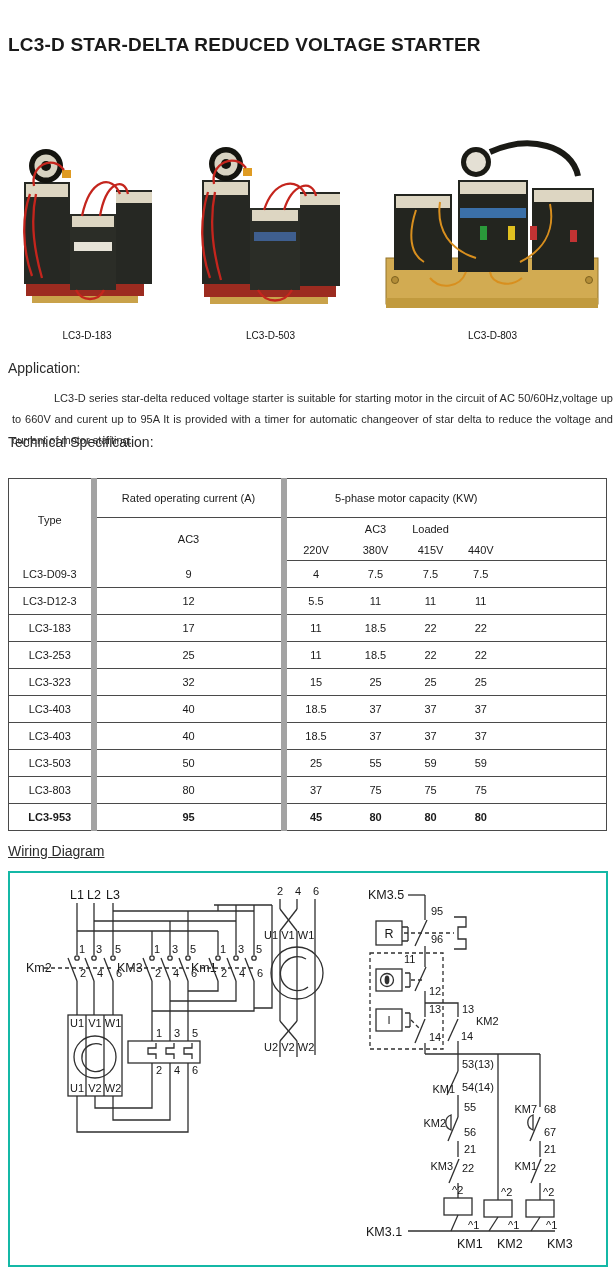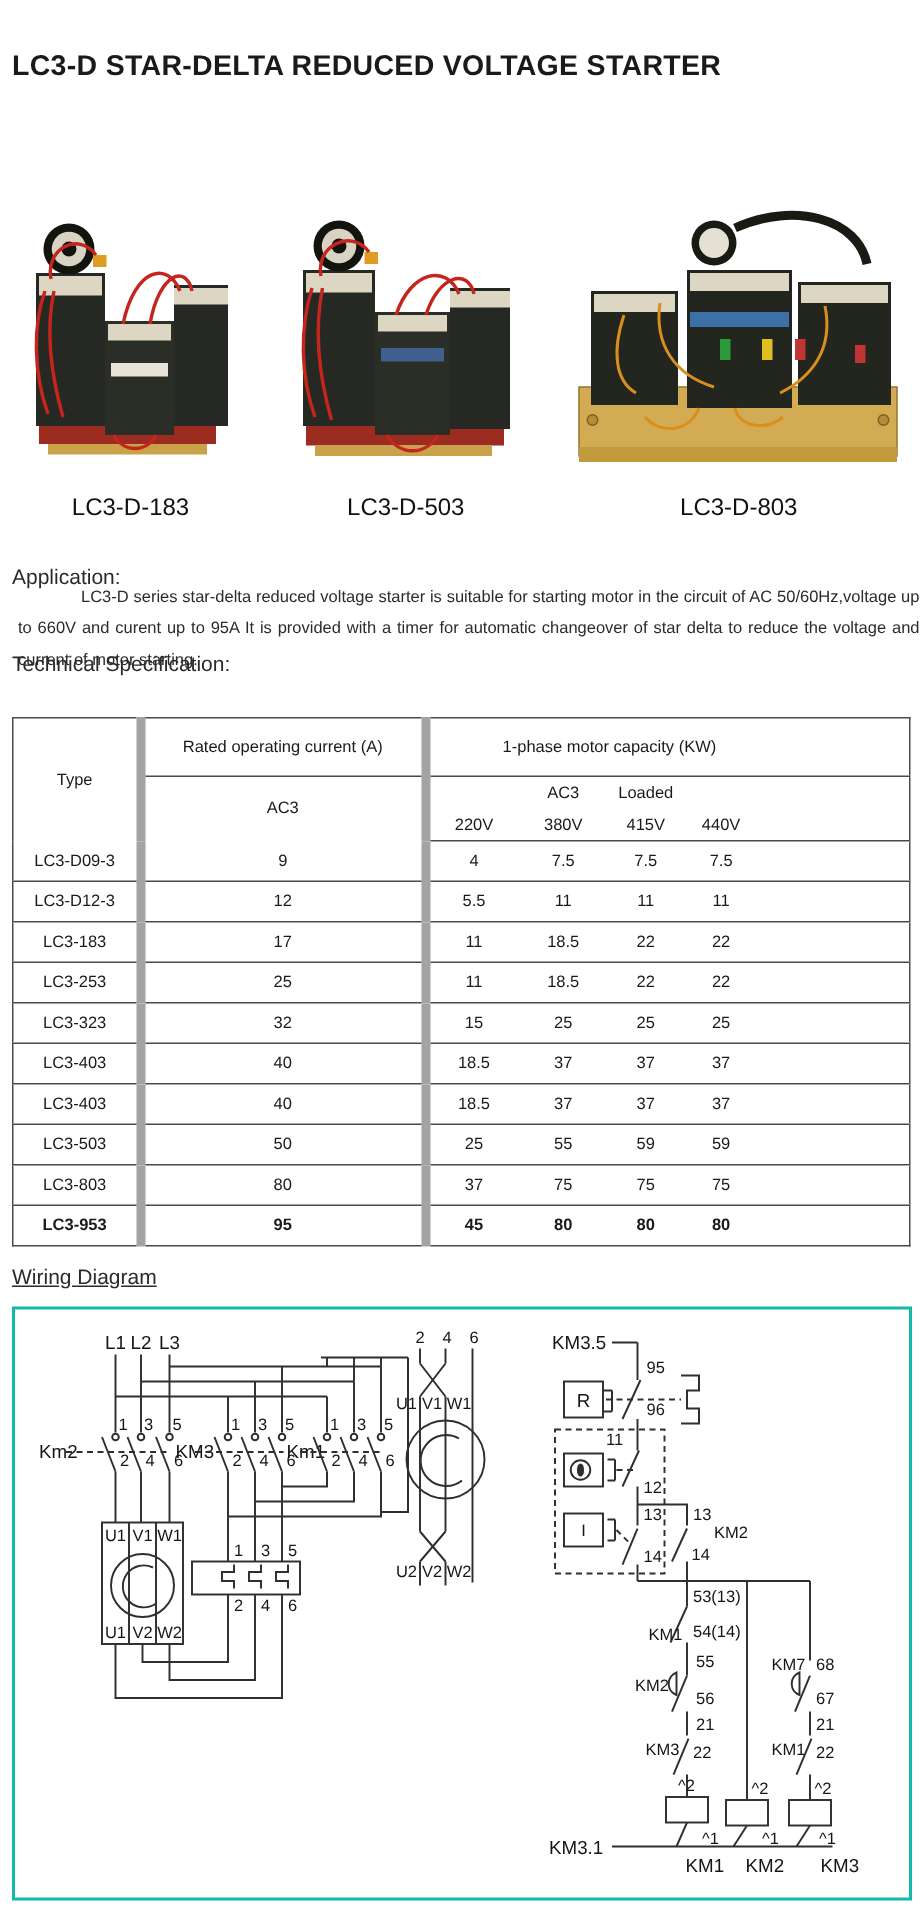--- a/index.html
+++ b/index.html
@@ -2,21 +2,21 @@
 <html><head>
 <meta charset="utf-8">
 <style>
   html,body{margin:0;padding:0;background:#fff;}
   .page{position:relative;width:615px;height:1276px;background:#fff;overflow:hidden;
         font-family:"Liberation Sans", sans-serif;color:#1a1a1a;}
   .abs{position:absolute;}
   .title{left:8px;top:34px;font-size:19px;font-weight:bold;letter-spacing:.2px;white-space:nowrap;}
   .fig{position:absolute;top:130px;text-align:center;}
   .fig svg{display:block;}
-  .caption{margin-top:4px;font-size:16px;color:#111;}
+  .caption{margin-top:4px;font-size:10px;color:#111;}
   .sec-h{left:8px;font-size:14px;color:#2b2b2b;}
   .app-p{left:8px;top:384px;width:601px;font-size:11px;line-height:21px;color:#2b2b2b;
          text-align:justify;text-indent:42px;margin:4px;}
   table.spec{position:absolute;left:8px;top:478px;width:598px;border-collapse:collapse;
              font-size:11px;color:#1a1a1a;table-layout:fixed;}
   table.spec{border:1px solid #4a4a4a;}
   table.spec th, table.spec td{font-weight:normal;text-align:center;padding:0;}
   .vl{border-left:6px solid #a3a3a3;}
   .bb{border-bottom:1px solid #4a4a4a;}
   thead tr.r1 th{height:38px;}
@@ -120,39 +120,39 @@
         <path d="M60,72 C56,100 70,120 96,128"></path>
         <path d="M170,74 C176,104 160,122 140,132"></path>
         <path d="M110,142 C112,154 130,158 142,148"></path>
         <path d="M86,142 C80,158 60,160 50,148"></path>
         <path d="M36,80 C28,104 30,124 44,132"></path>
       </g>
     </svg>
     <figcaption class="caption">LC3-D-803</figcaption>
   </figure>
 
-  <div class="abs sec-h" style="top:376px;text-align:right;">Application:</div>
+  <div class="abs sec-h" style="top:360px;text-align:right;">Application:</div>
   <p class="abs app-p">LC3-D series star-delta reduced voltage starter is suitable for starting motor in the circuit of AC 50/60Hz,voltage up to 660V and curent up to 95A It is provided with a timer for automatic changeover of star delta to reduce the voltage and current of motor starting.</p>
 
   <div class="abs sec-h" style="top:434px;">Technical Specification:</div>
 
   <table class="spec">
     <colgroup>
       <col style="width:85px">
         <col style="width:190px">
         <col style="width:62px">
       <col style="width:60px">
         <col style="width:50px">
         <col style="width:151px">
     </colgroup>
     <thead>
       <tr class="r1">
         <th rowspan="3">Type</th>
         <th class="vl bb">Rated operating current (A)</th>
-        <th colspan="4" class="vl bb cap">1-phase motor capacity (KW)</th>
+        <th colspan="4" class="vl bb cap">5-phase motor capacity (KW)</th>
       </tr>
       <tr class="r2">
         <th rowspan="2" class="vl">AC3</th>
         <th class="vl"></th>
         <th>AC3</th>
         <th>Loaded</th>
         <th></th>
       </tr>
       <tr class="r3">
         <th class="vl">220V</th>

